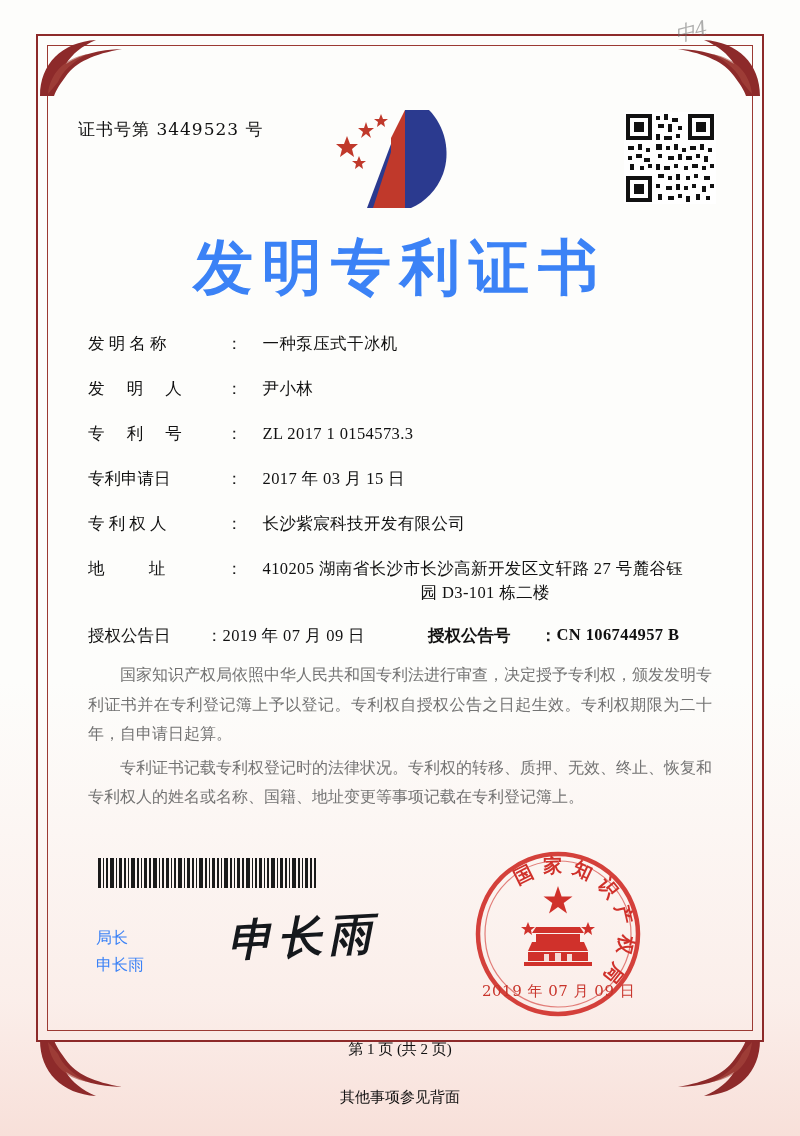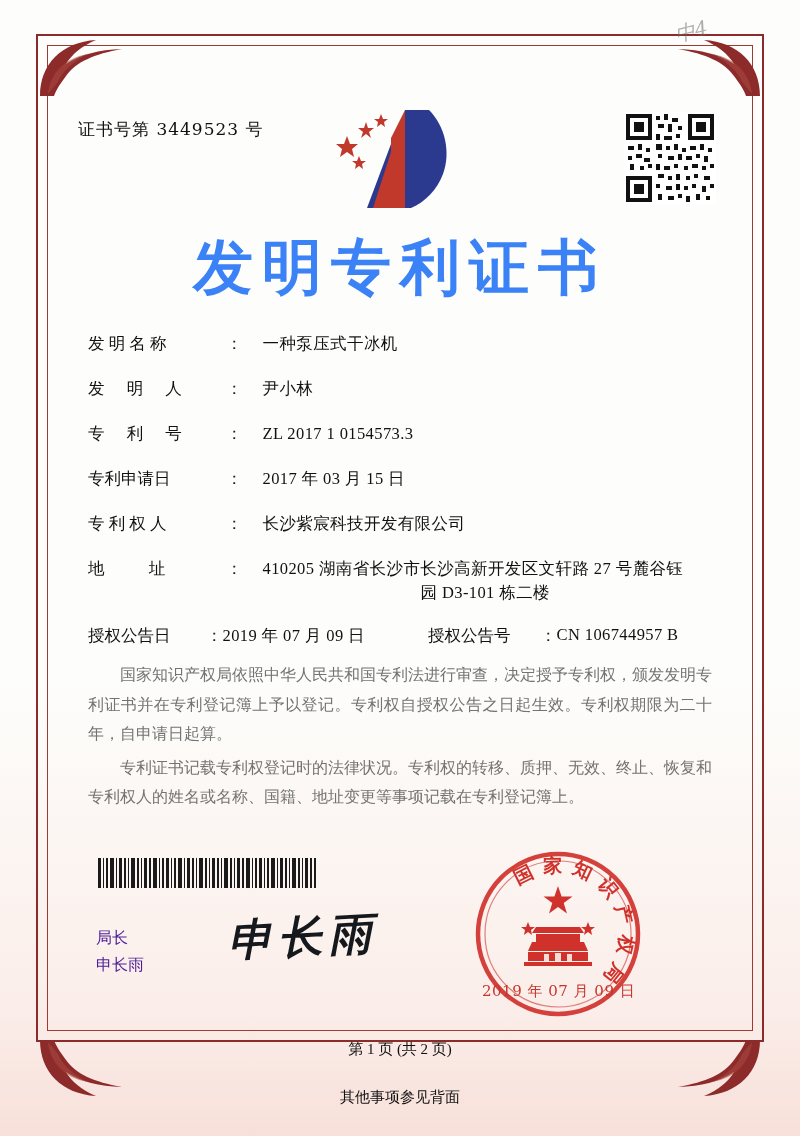--- a/index.html
+++ b/index.html
@@ -129,21 +129,21 @@
   }
   .fvalue .addr2 { display: block; text-align: center; }
 
   .frow-dual {
     display: flex;
     align-items: center;
     font-size: 16.5px;
     margin-bottom: 6px;
   }
   .dual-left { display: flex; flex: 0 0 340px; }
-  .dual-right { display: flex; flex: 1; }
+  .dual-right { display: flex; flex: 1; font-weight: bold; }
   .dual-right .flabel { width: 112px; flex: 0 0 112px; }
 
   
   .paras {
     position: absolute;
     left: 88px;
     top: 660px;
     width: 624px;
     font-size: 16px;
     line-height: 1.85;
@@ -164,21 +164,21 @@
     height: 30px;
   }
 
   
   .sig-labels {
     position: absolute;
     left: 96px;
     top: 924px;
     font-size: 16px;
     line-height: 1.7;
-    color: #4c1d95;
+    color: #3b82f6;
   }
   .handwriting {
     position: absolute;
     left: 228px;
     top: 908px;
     font-size: 44px;
     font-family: "DejaVu Serif", "Liberation Serif", serif;
     font-style: italic;
     font-weight: bold;
     color: #15181c;

